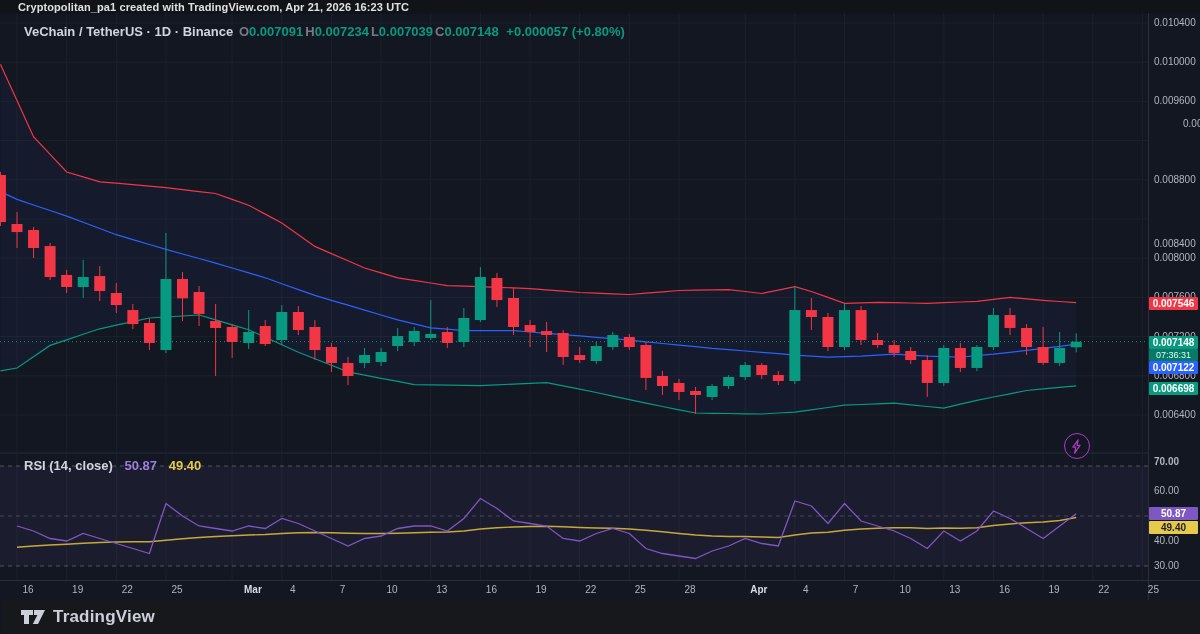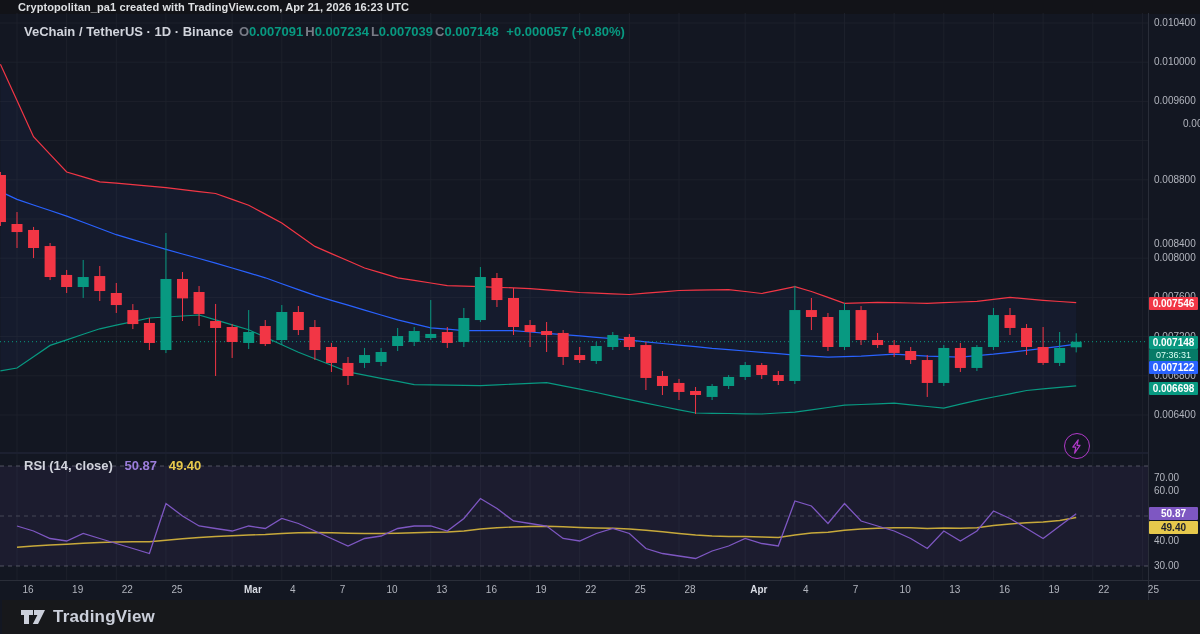--- a/index.html
+++ b/index.html
@@ -246,21 +246,21 @@
       <div class="axis-label" style="top: 118px; padding-left: 29px;">0.009200</div>
       <div class="axis-label" style="top: 173.8px;">0.008800</div>
       <div class="axis-label" style="top: 213px; margin-top: 25px;">0.008400</div>
       <div class="axis-label" style="top: 252.2px;">0.008000</div>
       <div class="axis-label" style="top: 291.4px;">0.007600</div>
       <div class="axis-label" style="top: 330.6px;">0.007200</div>
       <div class="axis-label" style="top: 369.8px;">0.006800</div>
       <div class="axis-label" style="top: 409px;">0.006400</div>
     </div>
   <div id="rsi-axis">
-      <div class="axis-label" style="top: 472px;">70.00</div>
+      <div class="axis-label" style="top: 456px; font-weight: bold;">70.00</div>
       <div class="axis-label" style="top: 485px;">60.00</div>
       <div class="axis-label" style="top: 535px;">40.00</div>
       <div class="axis-label" style="top: 560px;">30.00</div>
     </div>
   <div id="time-axis">
       <div class="time-label" style="left: 0px;">16</div>
       <div class="time-label" style="left: 49.65px;">19</div>
       <div class="time-label" style="left: 99.3px;">22</div>
       <div class="time-label" style="left: 148.95px;">25</div>
       <div class="time-label major" style="left: 222px;">Mar</div>

